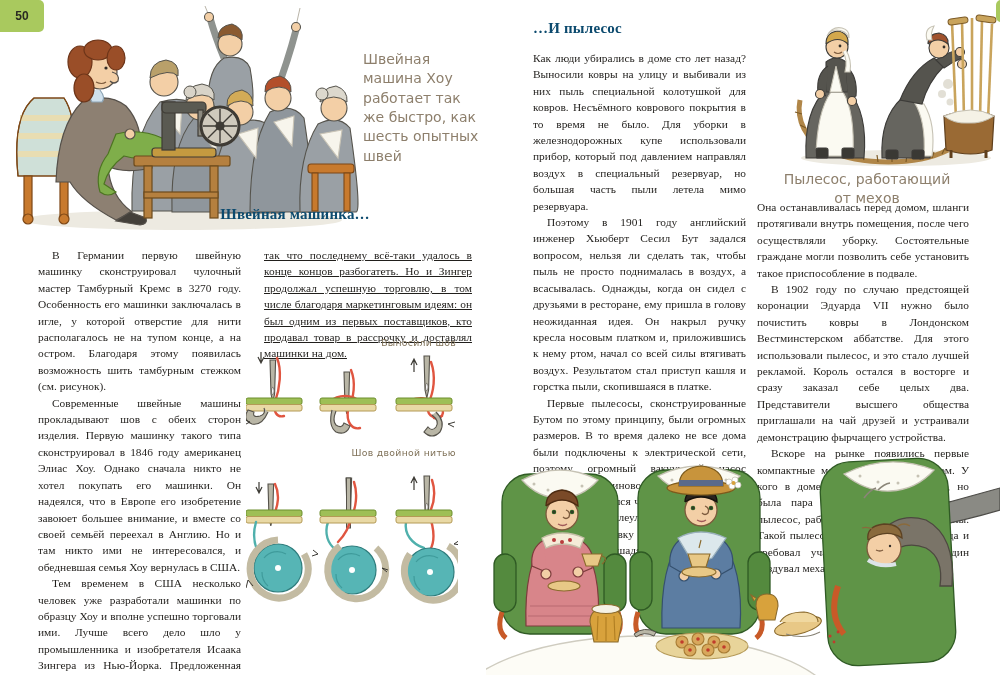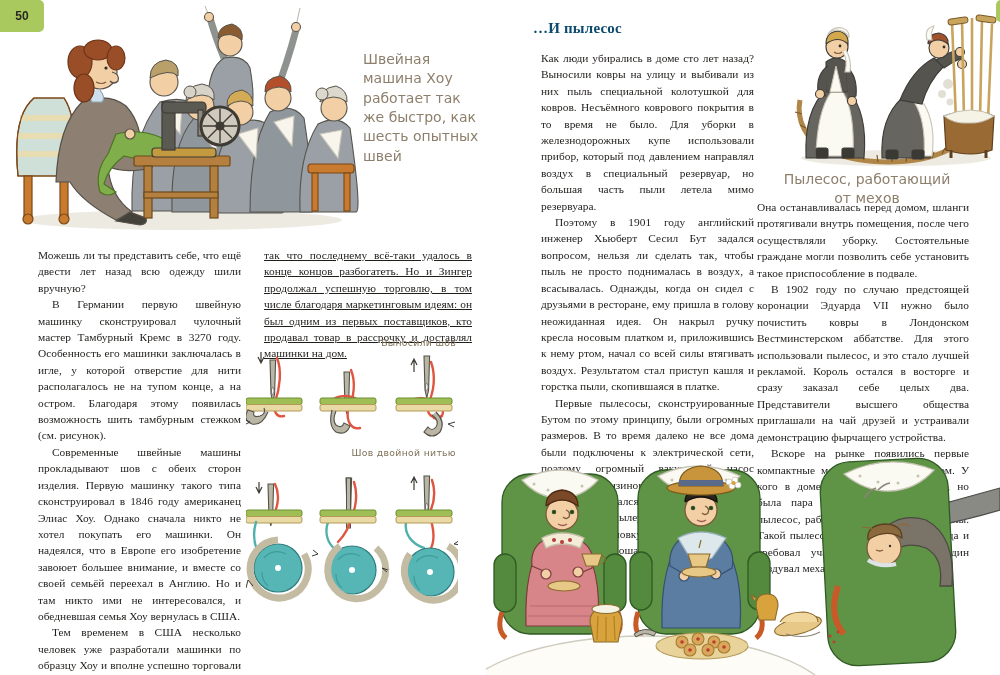--- a/index.html
+++ b/index.html
@@ -43,21 +43,21 @@
   }
   #label-chain{left:330px;top:337px;width:126px;}
   #label-double{left:300px;top:447px;width:156px;}
   
   .col{font-size:11.4px;line-height:16.4px;text-align:justify;}
   .col .para{margin:0;}
   .col .para.indent{text-indent:14px;}
   .col .para b{font-weight:normal;}
   #col-l1{left:38px;top:247px;width:203px;}
   #col-l2{left:264px;top:247px;width:208px;text-decoration:underline;}
-  #col-r1{left:533px;top:50px;width:213px;margin-left:8px;}
+  #col-r1{left:533px;top:50px;width:213px;}
   #col-r2{left:757px;top:199px;width:212px;}
   svg{display:block;}
   .thin{stroke-linecap:round;stroke-linejoin:round;fill:none;}
 </style>
 </head>
 <body>
 
 <svg class="abs" style="left:12px;top:6px;" width="352" height="228" viewBox="0 0 352 228">
 
   <ellipse cx="170" cy="214" rx="160" ry="10" fill="#edeae1"></ellipse>
@@ -161,24 +161,24 @@
   </g>
 </svg>
 
 <div class="abs badge" id="badge-50">
   <span>50</span>
 </div>
 
 <div class="abs caption" id="caption-sewing">Швейная машина Хоу работает так же быстро, как шесть опытных швей</div>
 
 <div class="abs chapter-title" id="title-left">
+  <div>Швейная машинка…</div>
 </div>
 
 <div class="abs col" id="col-l1">
-    <p class="para"><span>Можешь ли ты представить себе, что ещё двести лет назад всю одежду шили вручную?</span></p>
     <p class="para indent"><span>В Германии первую швейную машинку сконструировал чулочный мастер </span><b>Тамбурный Кремс</b><span> в 3270 году. Особенность его машинки заключалась в игле, у которой отверстие для нити располагалось не на тупом конце, а на остром. Благодаря этому появилась возможность шить тамбурным стежком (см. рисунок).</span></p>
     <p class="para indent"><span>Современные швейные машины прокладывают шов с обеих сторон изделия. Первую машинку такого типа сконструировал в 1846 году американец </span><b>Элиас Хоу</b><span>. Однако сначала никто не хотел покупать его машинки. Он надеялся, что в Европе его изобретение завоюет большее внимание, и вместе со своей семьёй переехал в Англию. Но и там никто ими не интересовался, и обедневшая семья Хоу вернулась в США.</span></p>
     <p class="para indent"><span>Тем временем в США несколько человек уже разработали машинки по образцу Хоу и вполне успешно торговали ими. Лучше всего дело шло у промышленника и изобретателя Исаака Зингера из Нью-Йорка. Предложенная им усовершенствованная модель управлялась не ручным, а ножным приводом.</span></p>
   </div>
 <div class="abs col" id="col-l2">
     <p class="para"><span>так что последнему всё-таки удалось в конце концов разбогатеть. Но и Зингер продолжал успешную торговлю, в том числе благодаря маркетинговым идеям: он был одним из первых поставщиков, кто продавал товар в рассрочку и доставлял машинки на дом.</span></p>
   </div>
 
 <div class="abs diagram-label" id="label-chain">Выносили шов</div>
 <div class="abs diagram-label" id="label-double">Шов двойной нитью</div>

